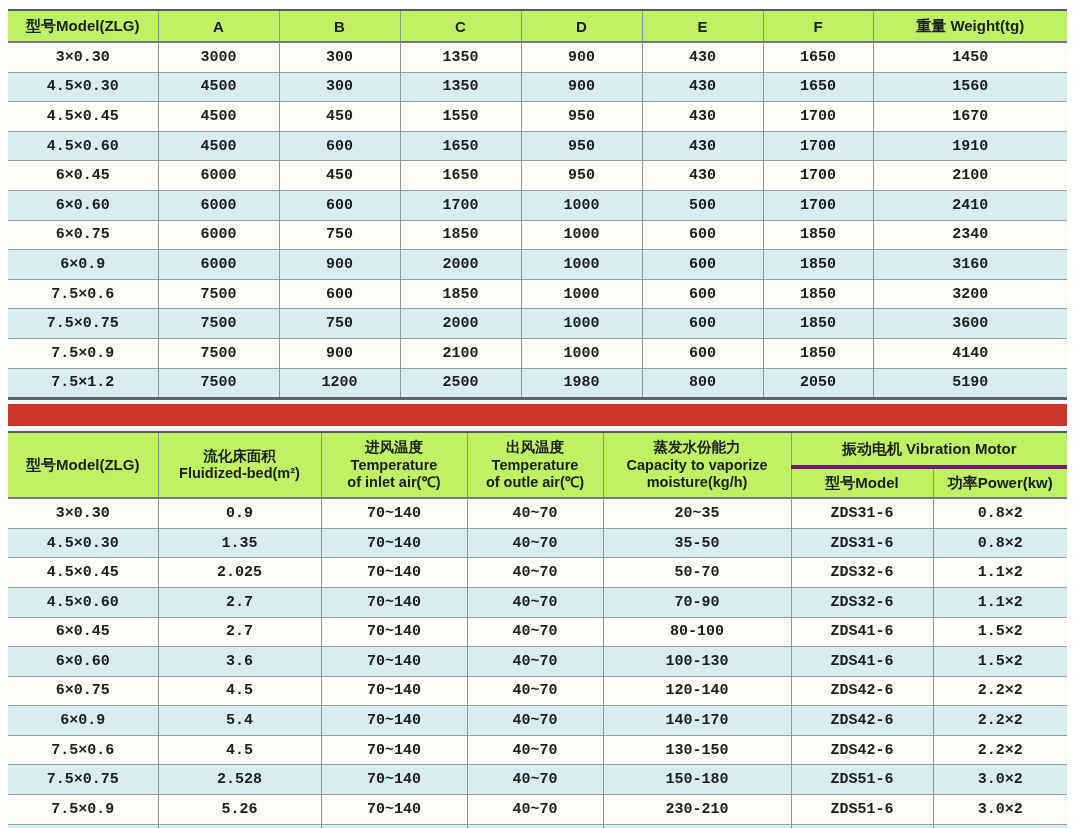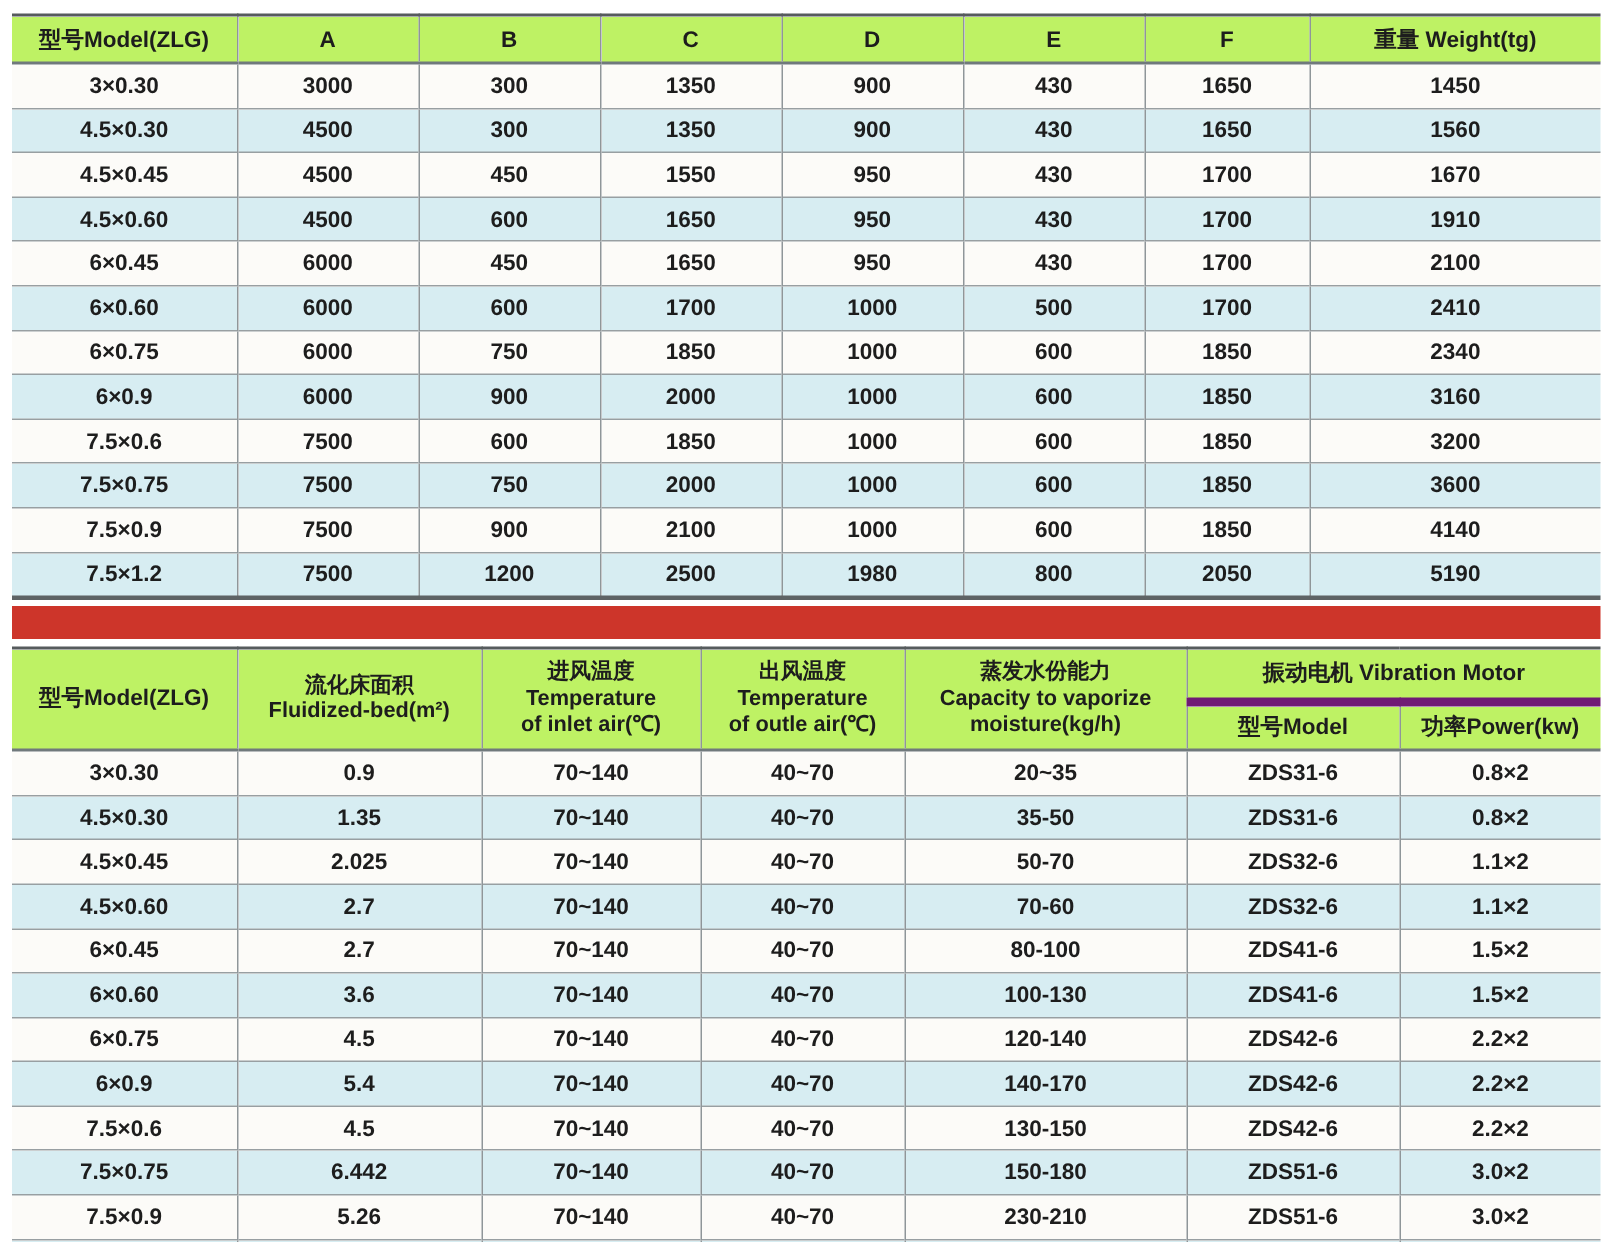--- a/index.html
+++ b/index.html
@@ -30,32 +30,32 @@
   th:first-child,td:first-child{border-left:none;}
   th:last-child,td:last-child{border-right:none;}
 
   .spec-table{border-top:2px solid #565b5d;border-bottom:3px solid #5e6365;}
   .spec-table thead th{
     background:#bef264;
     border-bottom:2px solid #70797c;
     height:30px;
   }
   .spec-table tbody td{height:28.6px;}
-  .spec-table tbody tr{border-bottom:1px solid #989fa2;}
+  .spec-table tbody tr{border-bottom:1px solid #989fa2;font-family:Liberation Mono, monospace;}
   .spec-table tbody tr:nth-child(odd) td{background:#fcfbf8;}
   .spec-table tbody tr:nth-child(even) td{background:#d7edf2;}
 
   .red-bar{
     height:22px;
     background:#cd352a;
     margin:4px 0 5px 0;
   }
 
   .t2 thead th{line-height:1.18;}
-  .t2 .group-head{height:32px;border-bottom:6px solid #701a75;}
+  .t2 .group-head{height:32px;border-bottom:4px solid #701a75;}
   .t2 .sub-head{height:28px;}
   .hl{display:block;font-size:14.5px;}
   .hl-single{font-size:15px;}
 </style>
 </head>
 <body>
 
 <div class="page">
 
   <table class="spec-table t1">
@@ -274,21 +274,21 @@
           <td>40~70</td>
           <td>50-70</td>
           <td>ZDS32-6</td>
           <td>1.1×2</td>
         </tr>
         <tr>
           <td>4.5×0.60</td>
           <td>2.7</td>
           <td>70~140</td>
           <td>40~70</td>
-          <td>70-60</td>
+          <td>70-90</td>
           <td>ZDS32-6</td>
           <td>1.1×2</td>
         </tr>
         <tr>
           <td>6×0.45</td>
           <td>2.7</td>
           <td>70~140</td>
           <td>40~70</td>
           <td>80-100</td>
           <td>ZDS41-6</td>
@@ -325,21 +325,21 @@
           <td>7.5×0.6</td>
           <td>4.5</td>
           <td>70~140</td>
           <td>40~70</td>
           <td>130-150</td>
           <td>ZDS42-6</td>
           <td>2.2×2</td>
         </tr>
         <tr>
           <td>7.5×0.75</td>
-          <td>6.442</td>
+          <td>2.528</td>
           <td>70~140</td>
           <td>40~70</td>
           <td>150-180</td>
           <td>ZDS51-6</td>
           <td>3.0×2</td>
         </tr>
         <tr>
           <td>7.5×0.9</td>
           <td>5.26</td>
           <td>70~140</td>

